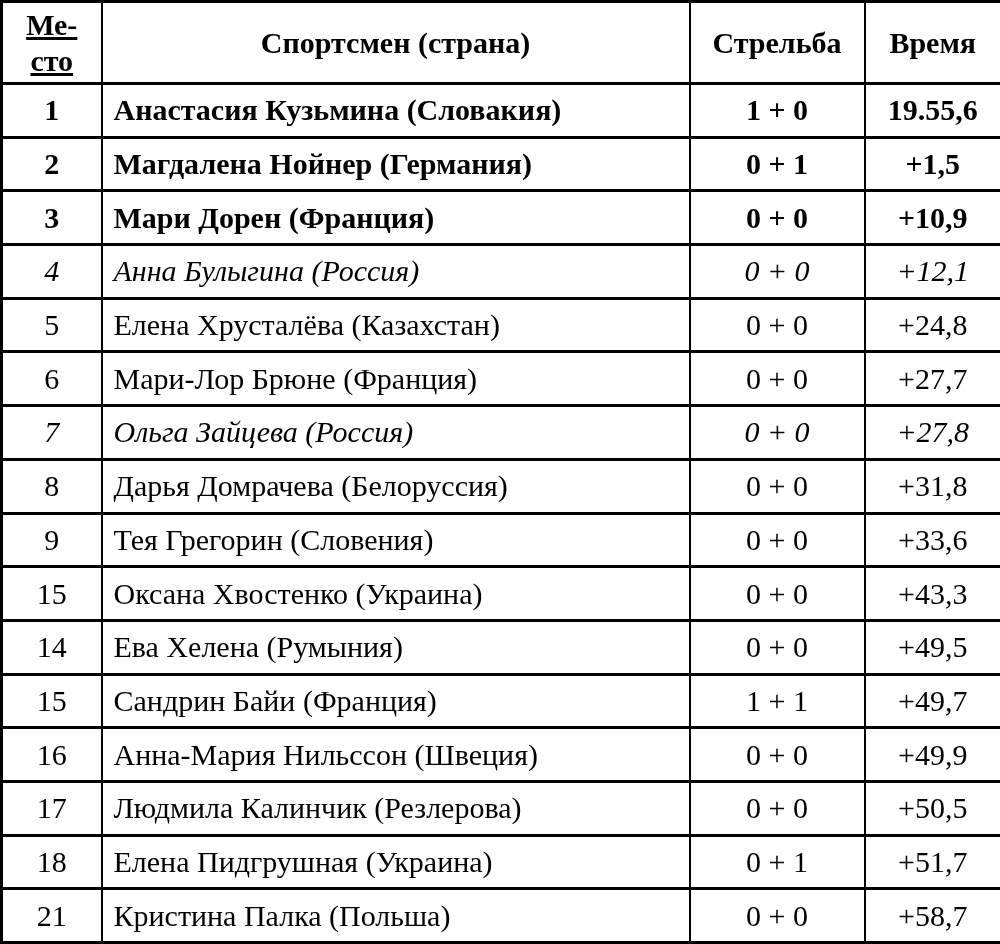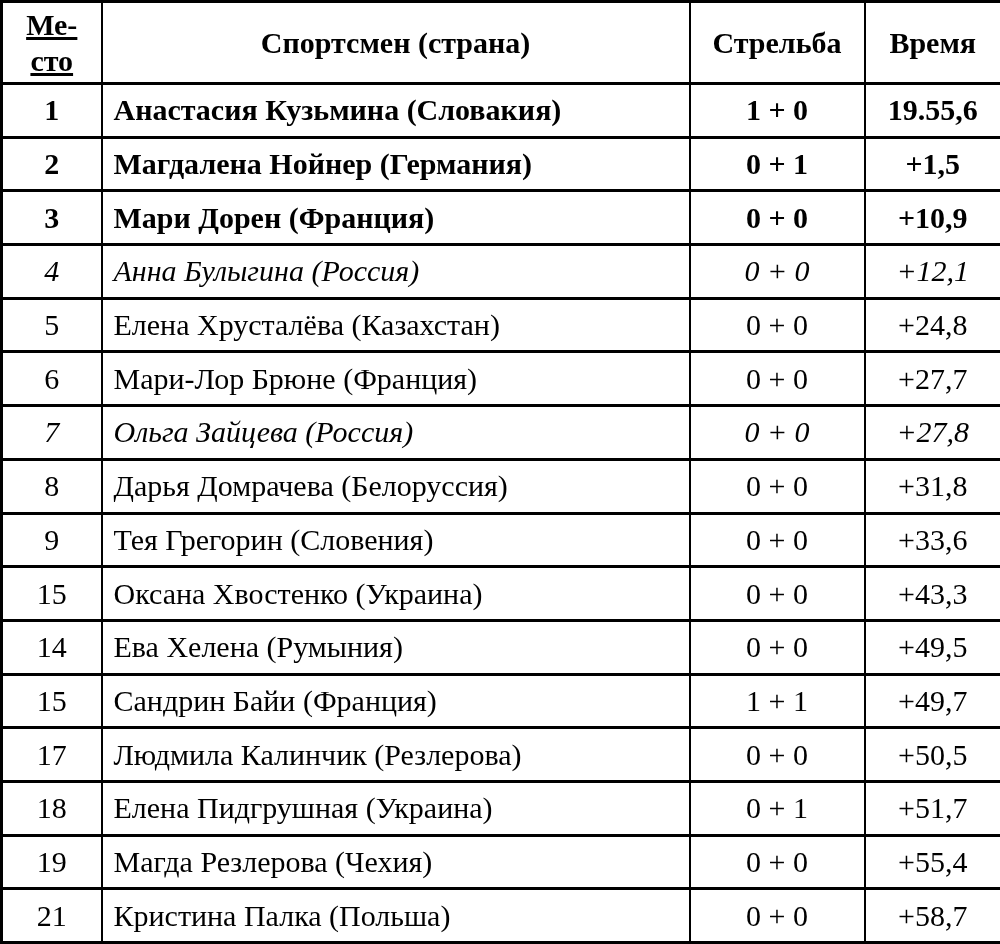--- a/index.html
+++ b/index.html
@@ -152,41 +152,41 @@
     <td class="time">+49,5</td>
   </tr>
 
   <tr>
     <td class="place">15</td>
     <td class="athlete">Сандрин Байи (Франция)</td>
     <td class="shooting">1 + 1</td>
     <td class="time">+49,7</td>
   </tr>
 
+  <tr>
+    <td class="place">16</td>
+    <td class="athlete">Анна-Мария Нильссон (Швеция)</td>
+    <td class="shooting">0 + 0</td>
+    <td class="time">+49,9</td>
+  </tr>
 
   <tr>
     <td class="place">17</td>
     <td class="athlete">Людмила Калинчик (Резлерова)</td>
     <td class="shooting">0 + 0</td>
     <td class="time">+50,5</td>
   </tr>
 
   <tr>
     <td class="place">18</td>
     <td class="athlete">Елена Пидгрушная (Украина)</td>
     <td class="shooting">0 + 1</td>
     <td class="time">+51,7</td>
   </tr>
 
-  <tr>
-    <td class="place">19</td>
-    <td class="athlete">Магда Резлерова (Чехия)</td>
-    <td class="shooting">0 + 0</td>
-    <td class="time">+55,4</td>
-  </tr>
 
 
   <tr>
     <td class="place">21</td>
     <td class="athlete">Кристина Палка (Польша)</td>
     <td class="shooting">0 + 0</td>
     <td class="time">+58,7</td>
   </tr>
 </tbody>
 </table>

